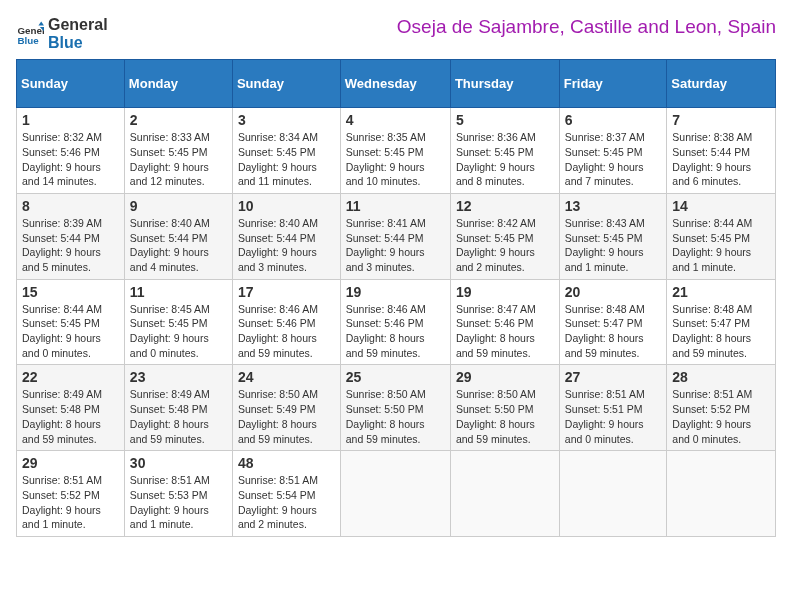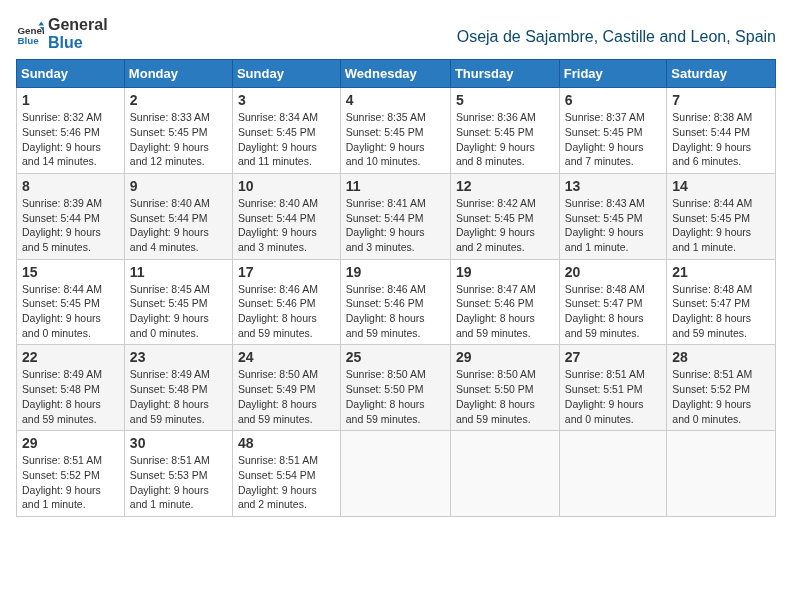--- a/index.html
+++ b/index.html
@@ -27,33 +27,32 @@
     }
     .title-area {
       text-align: right;
     }
     .month-title {
       font-size: 36px;
       font-weight: bold;
       color: #333;
     }
     .subtitle {
-      font-size: 16px;
-      color: #0c4a6e;
-      margin-top: 12px;
+      font-size: 19px;
+      color: #a21caf;
     }
     table {
       width: 100%;
       border-collapse: collapse;
       font-size: 11px;
     }
     thead th {
       background-color: #2a7abf;
       color: #fff;
-      padding: 6px 4px;
+      padding: 16px 4px;
       text-align: left;
       font-size: 13px;
       font-weight: bold;
       border: 1px solid #1a5a9f;
     }
     td {
       border: 1px solid #ccc;
       padding: 4px 5px;
       vertical-align: top;
       width: 113px;

